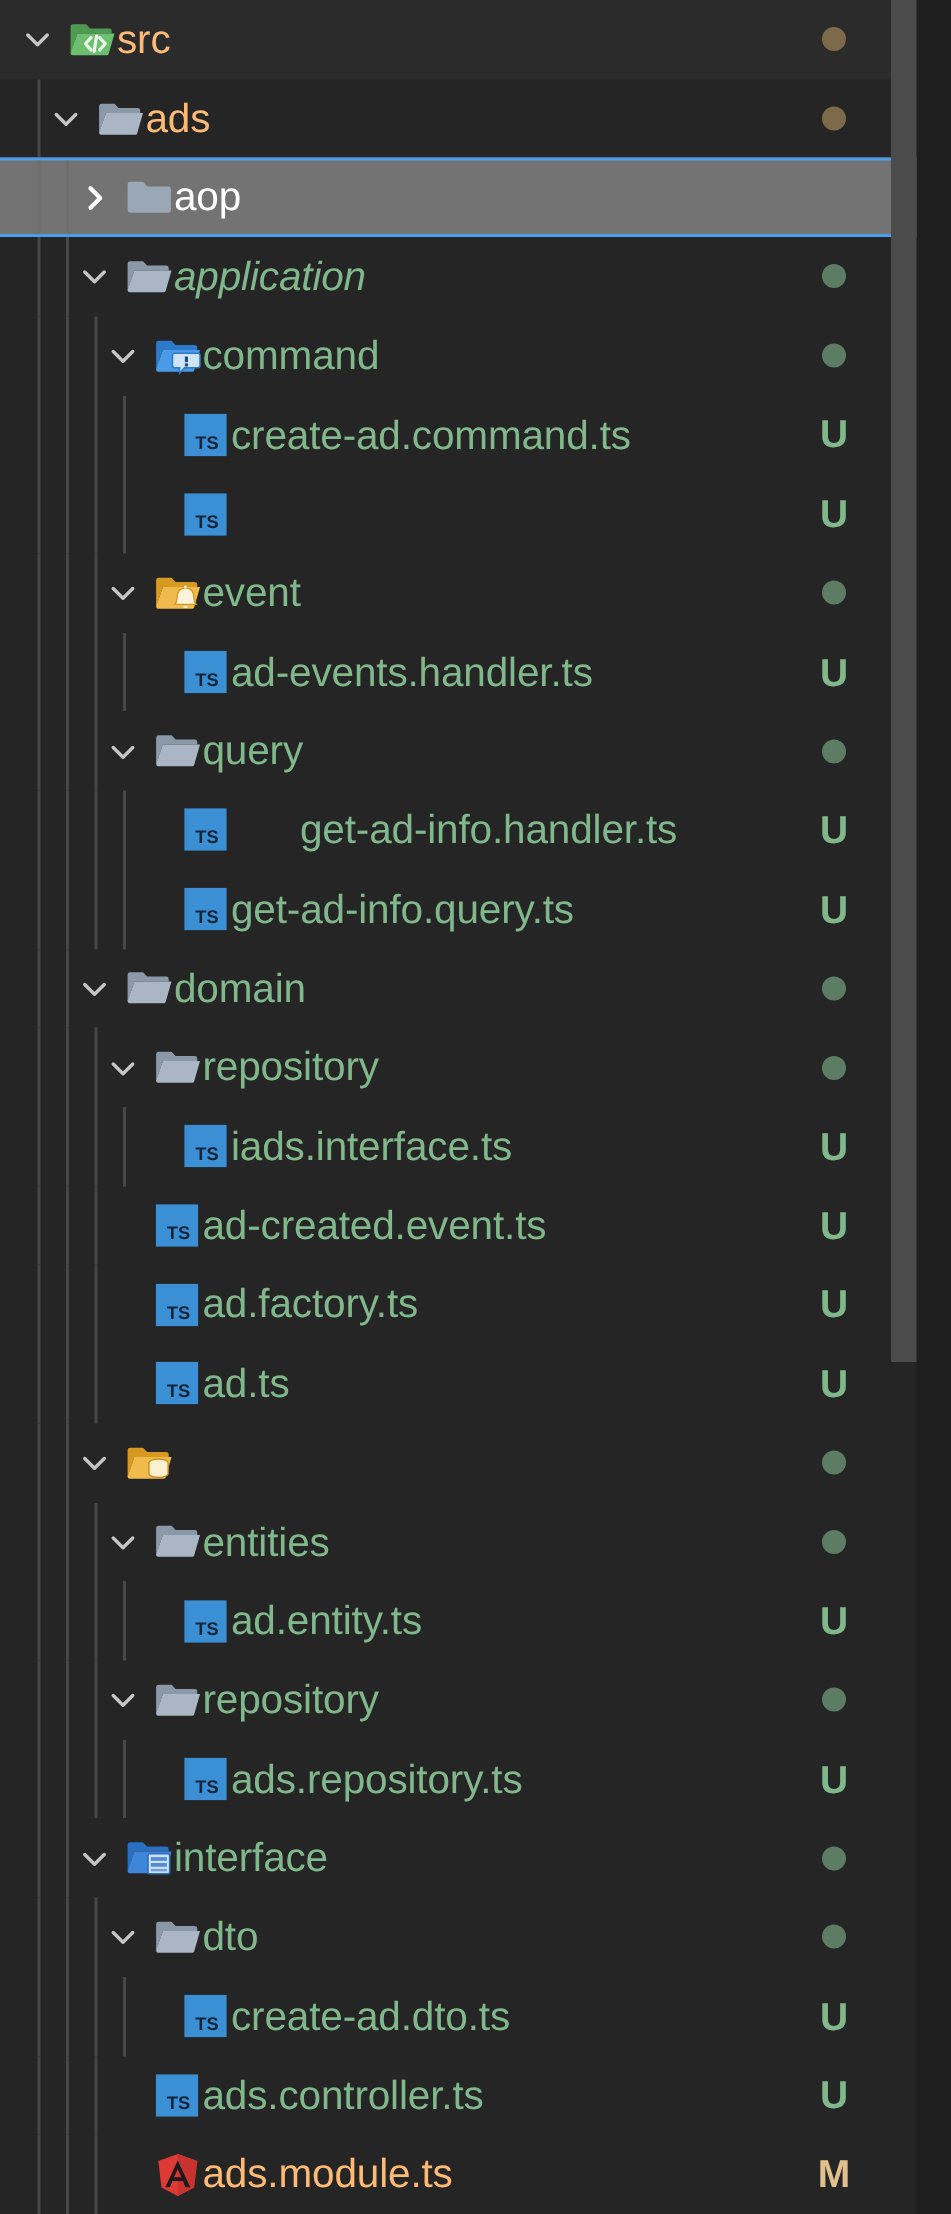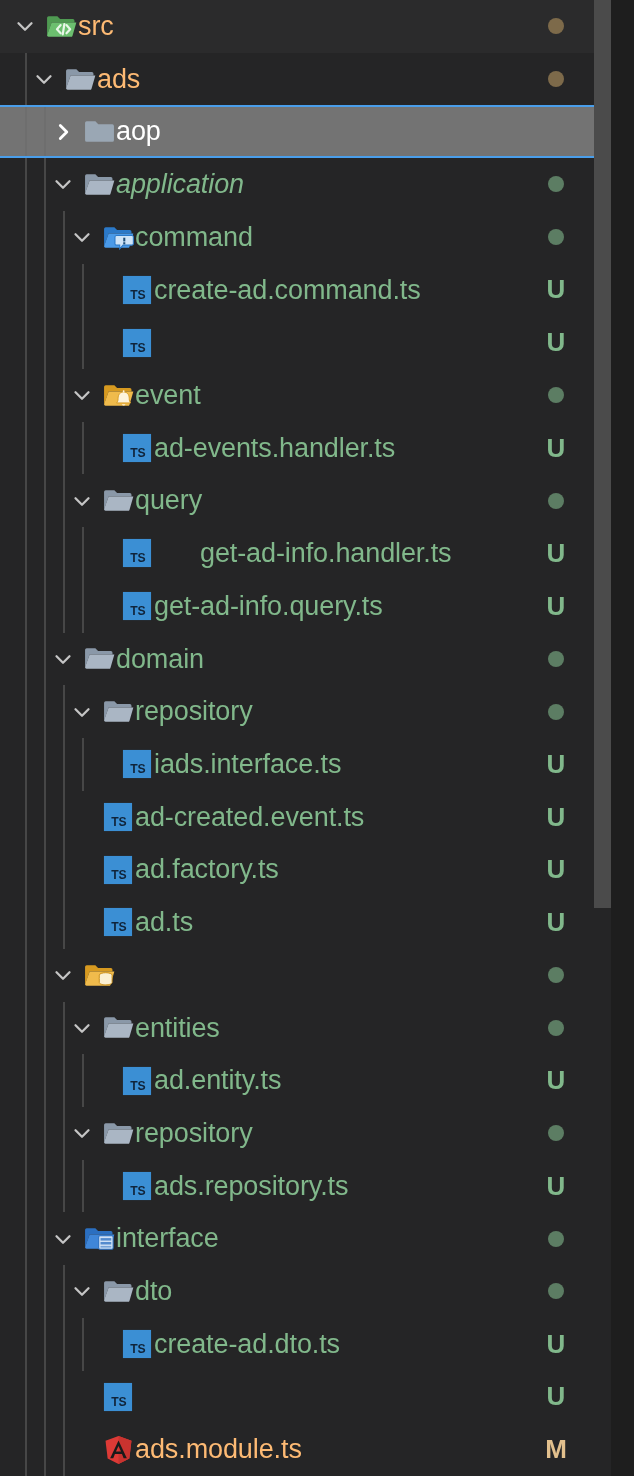--- a/index.html
+++ b/index.html
@@ -624,20 +624,21 @@
           <div class="guide" style="left:25px"></div>
           <div class="guide" style="left:44px"></div>
           <div class="guide" style="left:63px"></div>
         </div>
         <div class="icon" style="left: 97px;">
           <svg width="30" height="30" viewBox="0 0 32 32">
             <rect x="1" y="1" width="30" height="30" fill="#3b8fd4"></rect>
             <text x="17" y="25.6" font-family="Liberation Sans, sans-serif" font-size="13" font-weight="700" fill="#10243a" text-anchor="middle">TS</text>
           </svg>
         </div>
+        <div class="label c-untracked" style="left: 135px;">ads.controller.ts</div>
         <div class="status">
           <span class="letter untracked">U</span>
         </div>
       </div>
       <div class="row" style="top: 1423.28px; position: absolute; left: 0px;">
         <div class="guides">
           <div class="guide" style="left:25px"></div>
           <div class="guide" style="left:44px"></div>
           <div class="guide" style="left:63px"></div>
         </div>

